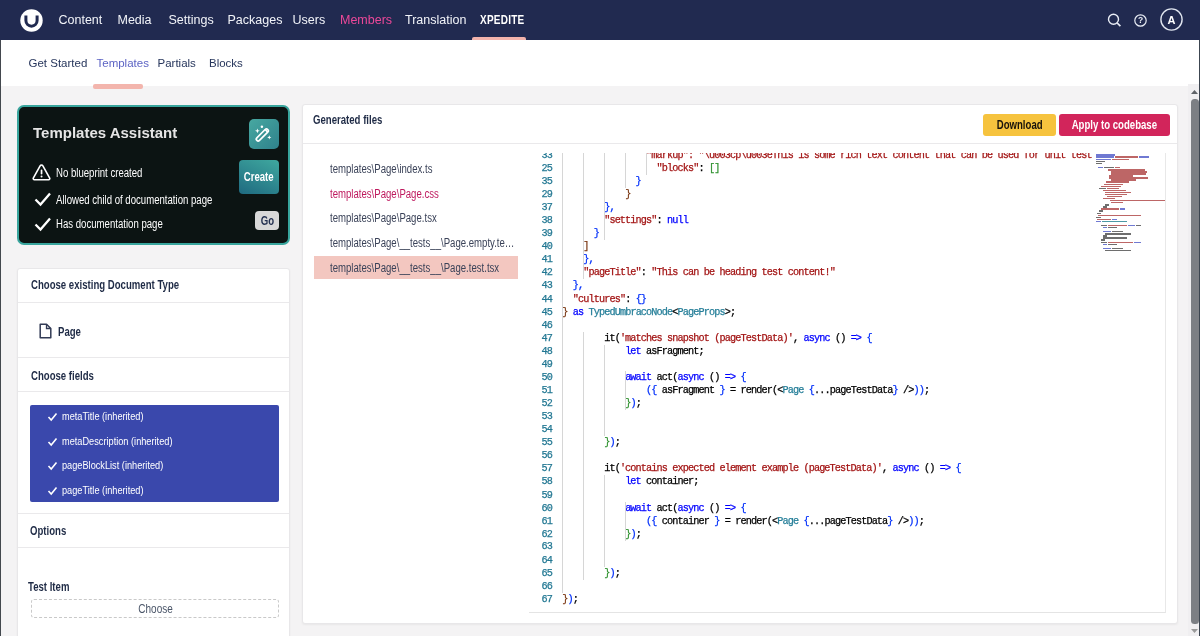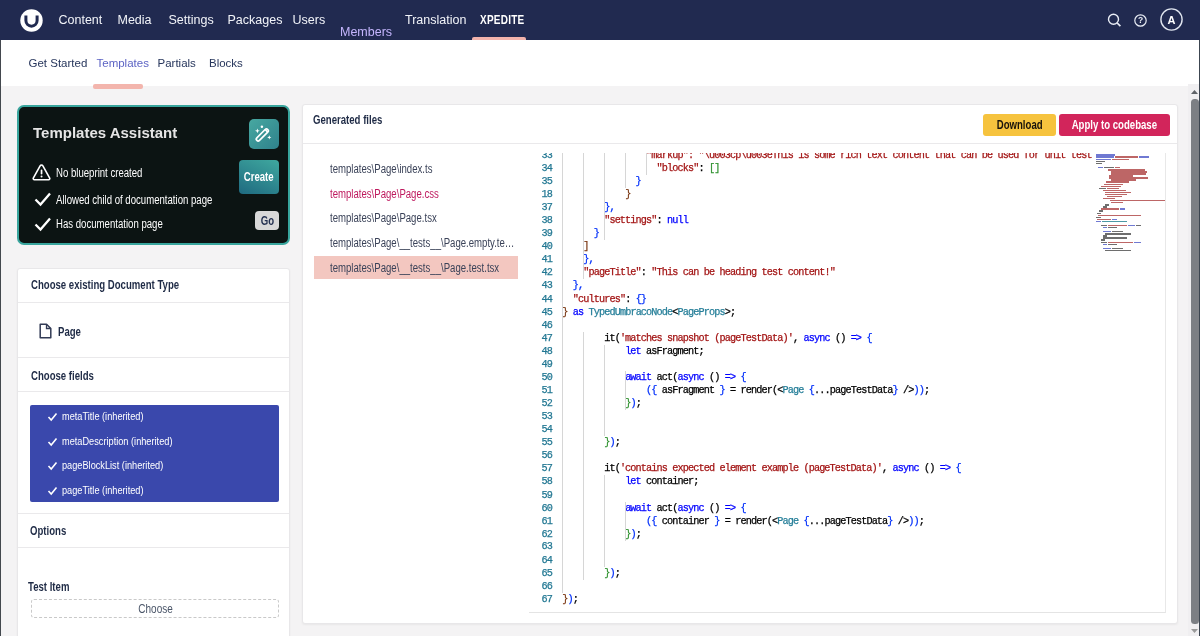--- a/index.html
+++ b/index.html
@@ -24,21 +24,21 @@
     </div>
   <div class="abs" style="left:168.5px;top:0;height:39px;display:flex;align-items:center;font-size:12.5px;color:#f2f4f9">
       <span class="sn">Settings</span>
     </div>
   <div class="abs" style="left:227.5px;top:0;height:39px;display:flex;align-items:center;font-size:12.5px;color:#f2f4f9">
       <span class="sn">Packages</span>
     </div>
   <div class="abs" style="left:292.5px;top:0;height:39px;display:flex;align-items:center;font-size:12.5px;color:#f2f4f9">
       <span class="sn">Users</span>
     </div>
-  <div class="abs" style="left:340px;top:0;height:39px;display:flex;align-items:flex-end;font-size:12.5px;color:#c4b5fd">
+  <div class="abs" style="left:340px;top:0;height:39px;display:flex;align-items:center;font-size:12.5px;color:#ec4899">
       <span class="sn">Members</span>
     </div>
   <div class="abs" style="left:405px;top:0;height:39px;display:flex;align-items:center;font-size:12.5px;color:#f2f4f9">
       <span class="sn">Translation</span>
     </div>
   <div class="abs b" style="left:480px;top:0;height:39px;display:flex;align-items:center;font-size:12.5px;color:#fff;letter-spacing:.3px">
       <span class="sx">XPEDITE</span>
     </div>
   <div class="abs" style="left:472px;top:36.5px;width:54px;height:3px;background:#f2b3ac;border-radius:2px 2px 0 0"></div>
   <svg class="abs" style="left:1106.5px;top:13px" width="15" height="15" viewBox="0 0 15 15">
@@ -159,25 +159,25 @@
   <div style="position:absolute;left:11px;top:151.4px;width:204px;height:22.5px;background:#f3c7c0"></div>
     <div style="position:absolute;left:26.5px;top:56.8px;font-size:12px;color:#3a4258"><span class="sx">templates\Page\index.ts</span></div>
     <div style="position:absolute;left:26.5px;top:81.5px;font-size:12px;color:#be185d"><span class="sx">templates\Page\Page.css</span></div>
     <div style="position:absolute;left:26.5px;top:106.1px;font-size:12px;color:#3a4258"><span class="sx">templates\Page\Page.tsx</span></div>
     <div style="position:absolute;left:26.5px;top:130.8px;font-size:12px;color:#3a4258"><span class="sx">templates\Page\__tests__\Page.empty.te…</span></div>
     <div style="position:absolute;left:26.5px;top:155.5px;font-size:12px;color:#3a4258"><span class="sx">templates\Page\__tests__\Page.test.tsx</span></div>
 
   <div class="abs" style="left:226px;top:48px;width:637px;height:460px;border-right:1px solid #e8e8e8;border-bottom:1px solid #e4e4e4;overflow:hidden;font-family:'Liberation Mono',monospace;font-size:10.2px;letter-spacing:-0.87px;-webkit-text-stroke:0.25px;line-height:13.07px">
     <div style="position:absolute;top:-4.3px;left:0;width:23px;text-align:right;color:#237893">33</div>
       <div style="position:absolute;top:-4.3px;left:33.2px;white-space:pre"><span style="color:#000000">                </span><span style="color:#a31515">"markup": "\u003cp\u003eThis is some rich text content that can be used for unit test</span></div>
-      <div style="position:absolute;top:8.8px;left:0;width:23px;text-align:right;color:#237893">34</div>
+      <div style="position:absolute;top:8.8px;left:0;width:23px;text-align:right;color:#237893">25</div>
       <div style="position:absolute;top:8.8px;left:33.2px;white-space:pre"><span style="color:#000000">                  </span><span style="color:#a31515">"blocks"</span><span style="color:#000000">: </span><span style="color:#319331">[]</span></div>
       <div style="position:absolute;top:21.8px;left:0;width:23px;text-align:right;color:#237893">35</div>
       <div style="position:absolute;top:21.8px;left:33.2px;white-space:pre"><span style="color:#000000">              </span><span style="color:#0431fa">}</span></div>
-      <div style="position:absolute;top:34.9px;left:0;width:23px;text-align:right;color:#237893">18</div>
+      <div style="position:absolute;top:34.9px;left:0;width:23px;text-align:right;color:#237893">29</div>
       <div style="position:absolute;top:34.9px;left:33.2px;white-space:pre"><span style="color:#000000">            </span><span style="color:#7b3814">}</span></div>
       <div style="position:absolute;top:48.0px;left:0;width:23px;text-align:right;color:#237893">37</div>
       <div style="position:absolute;top:48.0px;left:33.2px;white-space:pre"><span style="color:#000000">        </span><span style="color:#0431fa">},</span></div>
       <div style="position:absolute;top:61.0px;left:0;width:23px;text-align:right;color:#237893">38</div>
       <div style="position:absolute;top:61.0px;left:33.2px;white-space:pre"><span style="color:#000000">        </span><span style="color:#a31515">"settings"</span><span style="color:#000000">: </span><span style="color:#0000ff">null</span></div>
       <div style="position:absolute;top:74.1px;left:0;width:23px;text-align:right;color:#237893">39</div>
       <div style="position:absolute;top:74.1px;left:33.2px;white-space:pre"><span style="color:#000000">      </span><span style="color:#0431fa">}</span></div>
       <div style="position:absolute;top:87.2px;left:0;width:23px;text-align:right;color:#237893">40</div>
       <div style="position:absolute;top:87.2px;left:33.2px;white-space:pre"><span style="color:#000000">    </span><span style="color:#7b3814">]</span></div>
       <div style="position:absolute;top:100.3px;left:0;width:23px;text-align:right;color:#237893">41</div>

